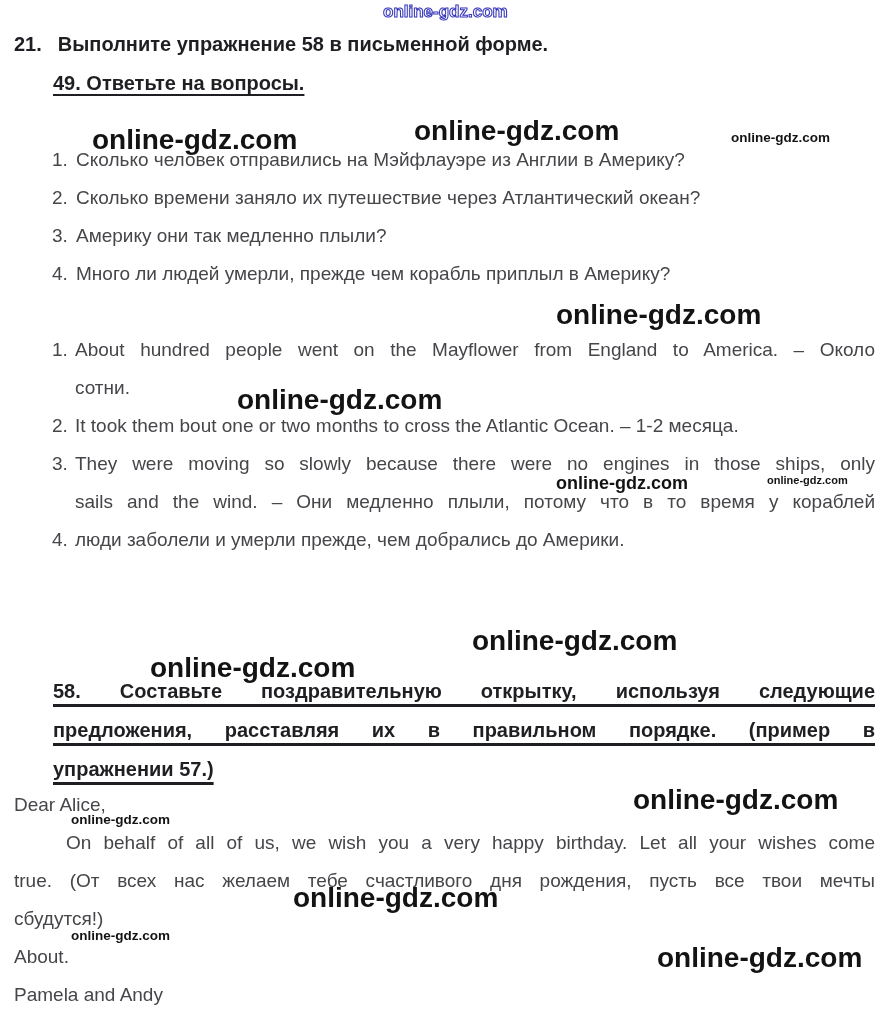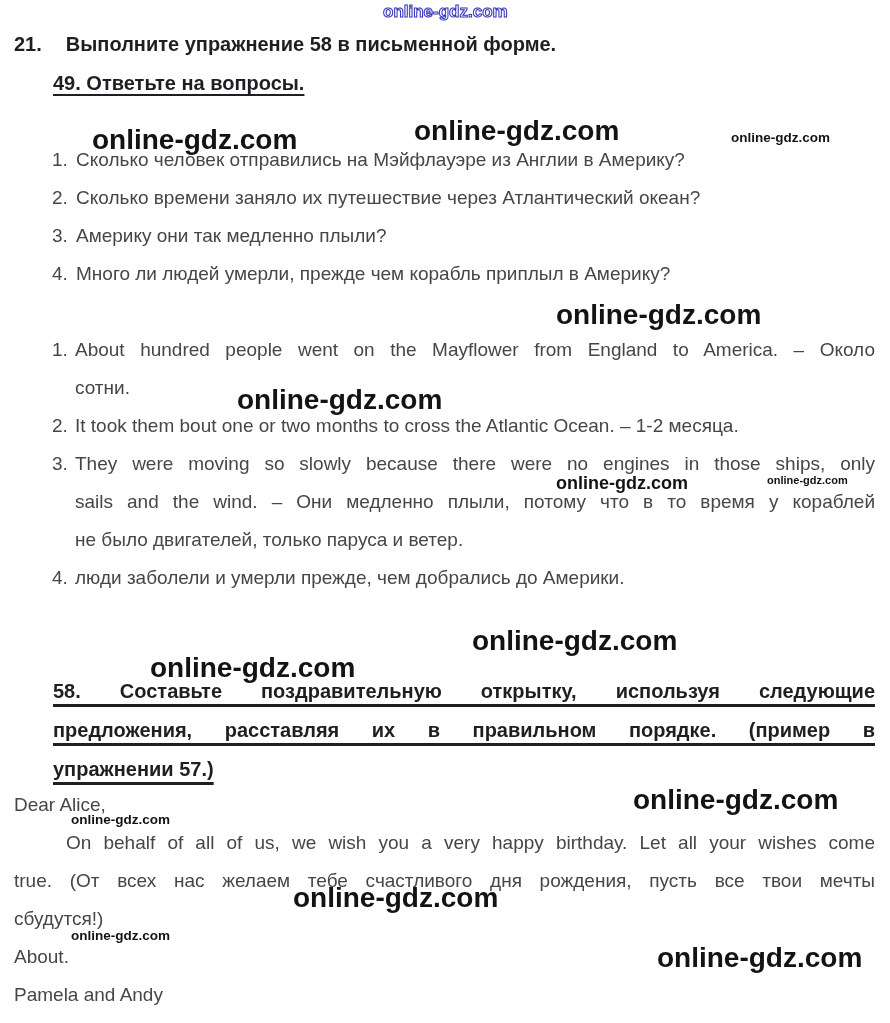--- a/index.html
+++ b/index.html
@@ -13,21 +13,21 @@
   .wm-lg { font-size:28px; }
   .wm-md { font-size:18px; }
   .wm-sm { font-size:13.5px; }
   .wm-xs { font-size:11px; }
   .wm-top {
     position:absolute; font-size:17px; font-weight:bold; white-space:nowrap; line-height:1;
     color:#ffffff; -webkit-text-stroke:1px #3838bb; text-shadow:0 0 1px #3a3ac0;
   }
   
   .h21 { position:absolute; left:14px; top:33px; font-size:20px; font-weight:bold; color:#1f1f23; }
-  .h21 .num { margin-right:24px; }
+  .h21 .num { margin-right:16px; }
   .h49 {
     position:absolute; left:53px; top:72px; font-size:20px; font-weight:bold; color:#1f1f23;
     text-decoration:underline; text-decoration-thickness:2px; text-underline-offset:4px;
   }
   
   .questions { position:absolute; left:52px; top:141px; width:830px; font-size:19px; line-height:38px; }
   .q-item { position:relative; padding-left:24px; white-space:nowrap; }
   .q-num { position:absolute; left:0; top:0; }
   
   .answers { position:absolute; left:52px; top:331px; width:823px; font-size:19px; line-height:38px; }
@@ -100,21 +100,20 @@
       <div class="lline">сотни.</div>
     </div>
     <div class="ans-item">
       <span class="ans-num">2.</span>
       <div class="lline">It took them bout one or two months to cross the Atlantic Ocean. – 1-2 месяца.</div>
     </div>
     <div class="ans-item">
       <span class="ans-num">3.</span>
       <div class="jline">They were moving so slowly because there were no engines in those ships, only</div>
       <div class="jline">sails and the wind. – Они медленно плыли, потому что в то время у кораблей</div>
-      <div class="lline">не было двигателей, только паруса и ветер.</div>
     </div>
     <div class="ans-item">
       <span class="ans-num">4.</span>
       <div class="lline">люди заболели и умерли прежде, чем добрались до Америки.</div>
     </div>
   </div>
 
   <div class="h58">
     <div class="jline u">58. Составьте поздравительную открытку, используя следующие</div>
     <div class="jline u">предложения, расставляя их в правильном порядке. (пример в</div>

